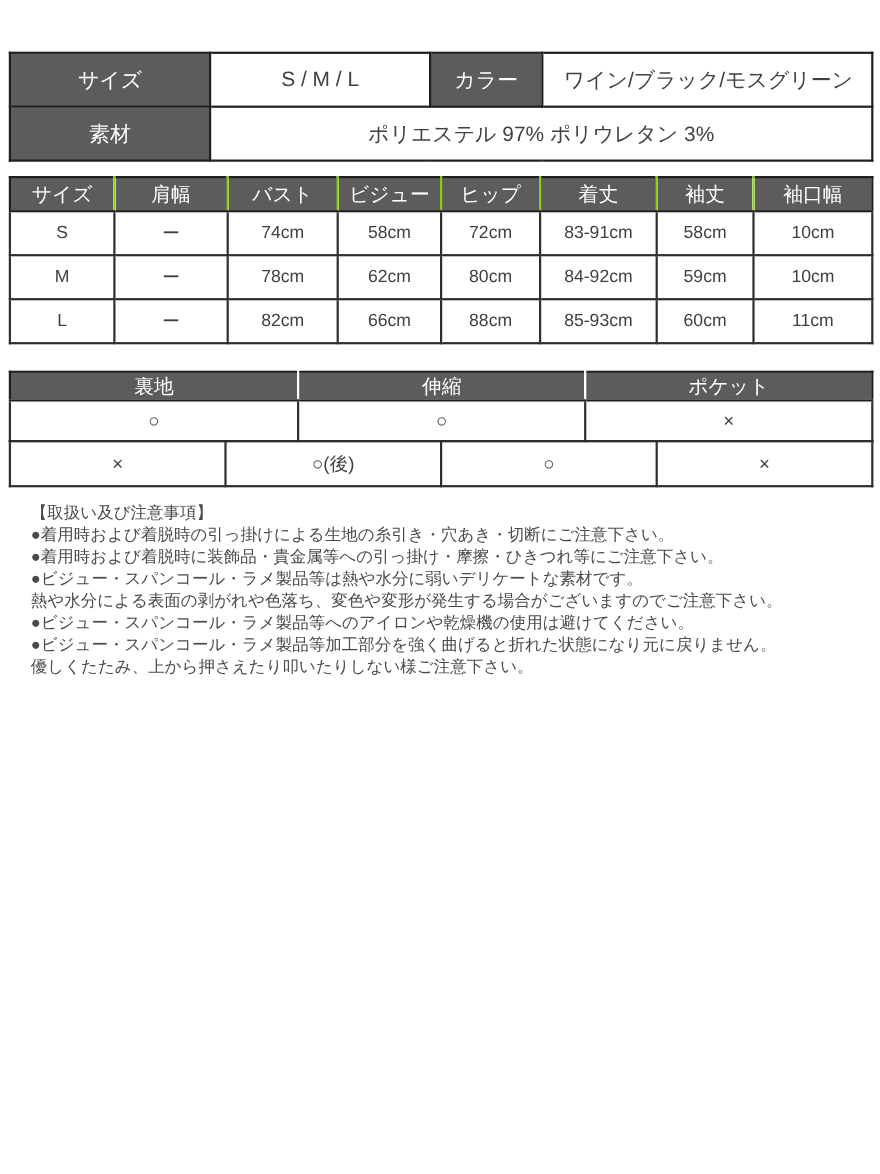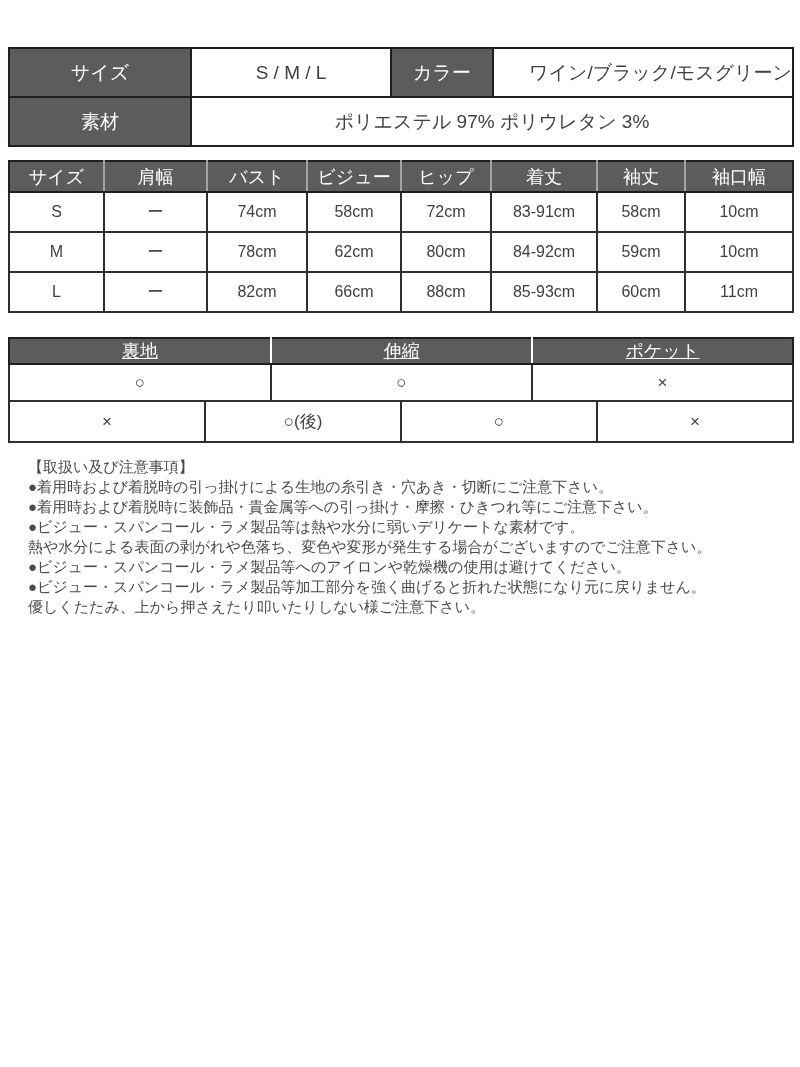--- a/index.html
+++ b/index.html
@@ -22,39 +22,38 @@
     text-align:center;
     vertical-align:middle;
     white-space:nowrap;
     overflow:hidden;
     font-weight:normal;
   }
   .hd { background:#5d5b5b; color:#ffffff; }
 
   
   .t1 td { border:2px solid #1f1f1f; height:49px; font-size:19px; }
-  .t1 .val-color { text-align:right; padding-left:2px; letter-spacing:0; }
+  .t1 .val-color { text-align:center; padding-left:2px; letter-spacing:0; }
 
   
   .t2 { margin-top:13px; }
   .t2 th {
     height:31px; font-size:18px;
-    border-left:2px solid #a3a3a3;
+    border-left:2px solid #84cc16;
     border-bottom:2px solid #1f1f1f;
   }
   .t2 th:first-child { border-left:none; }
   .t2 td { height:40px; font-size:16px; border:2px solid #2e2e2e; }
 
   
   .t3 { margin-top:24px; }
   .t3 th, .t4 th {
     height:18px; font-size:18px;
     border-left:2px solid #ffffff;
     border-bottom:2px solid #1f1f1f;
-    text-decoration:underline;
   }
   .t3 th:first-child, .t4 th:first-child { border-left:none; }
   .t3 td { height:37px; font-size:17px; border:2px solid #2e2e2e; }
   .t4 { margin-top:-2px; }
   .t4 td { height:41px; font-size:17px; border:2px solid #2e2e2e; }
 
   
   .notes {
     margin:14px 0 0 20px;
     font-size:15px;

